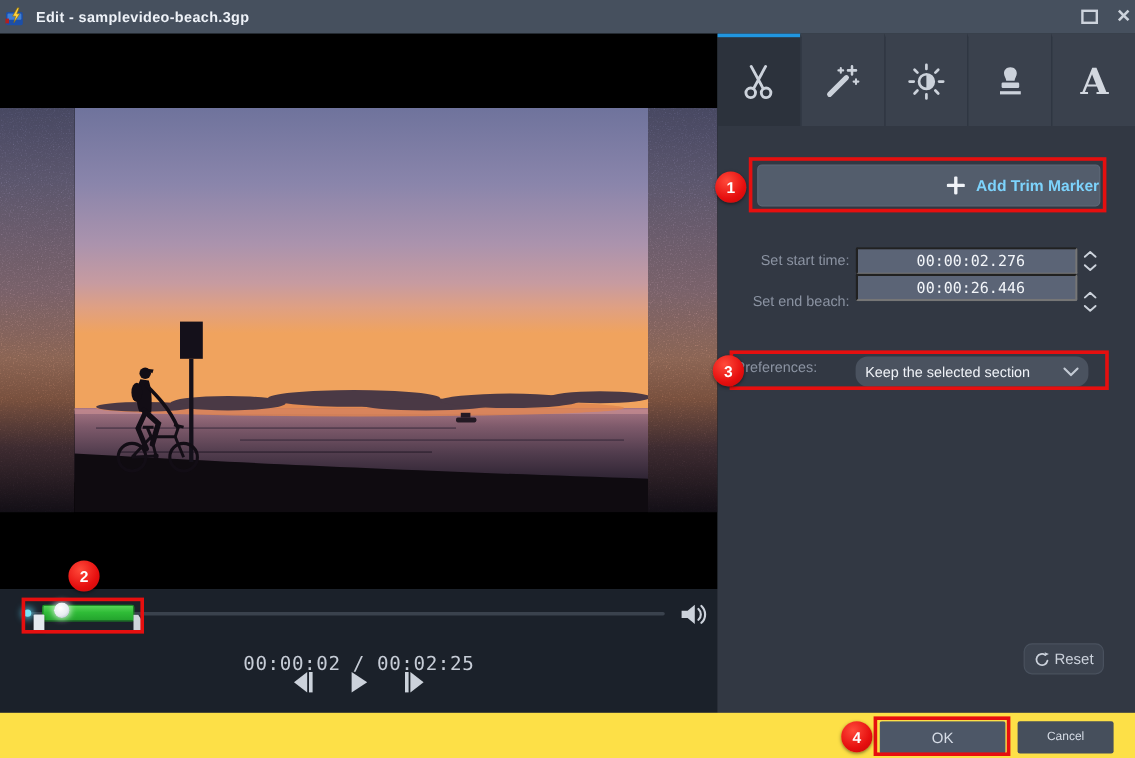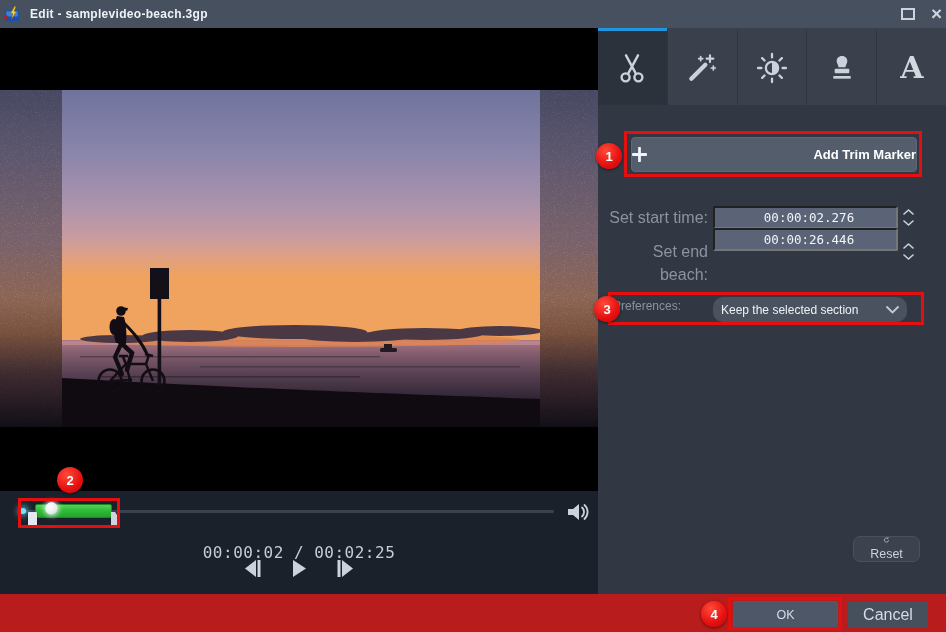--- a/index.html
+++ b/index.html
@@ -43,45 +43,45 @@
 
   
   .right-panel { position:absolute; left:598px; top:28px; width:348px; height:566px; background:#323843; }
   .tabs { display:flex; height:77px; }
   .tab { flex:1; display:flex; align-items:center; justify-content:center; background:#3a414d;
          border-top:3px solid transparent; cursor:pointer; }
   .tab + .tab { border-left:1px solid #2e3540; }
   .tab.active { background:#2c323c; border-top:3px solid #2196e0; border-left:none; }
 
   .add-btn { position:absolute; left:33px; top:109px; width:286px; height:35px; background:#535d6c;
-             border:1px solid #5e6877; border-radius:4px; color:#ffffff; font-size:13px; font-weight:bold;
-             display:flex; align-items:center; justify-content:space-between; gap:9px; cursor:pointer; }
+             border:1px solid #5e6877; border-radius:4px; color:#7dd3fc; font-size:13px; font-weight:bold;
+             display:flex; align-items:center; justify-content:flex-end; gap:9px; cursor:pointer; }
   .field-label { position:absolute; width:100px; height:23px; line-height:23px; text-align:right;
-             color:#8b93a2; font-size:16px; }
+             color:#8b93a2; font-size:12px; }
   .time-input { position:absolute; width:185px; height:23px; background:#5b6476; border:1px solid #6972844;
              color:#f2f5f9; font-size:12.5px; font-family:"DejaVu Sans Mono", monospace; padding-left:7px;
              border-radius:2px; outline:none;text-align:center; }
   .spinner { position:absolute; width:19px; height:23px; display:flex; flex-direction:column; }
   .spin-btn { flex:1; background:#59627400; display:flex; align-items:center; justify-content:center; cursor:pointer; }
   .pref-label { position:absolute; left:15px; top:271px; color:#8b93a2; font-size:12px; }
   .dropdown { position:absolute; left:115px; top:269px; width:194px; height:25px; background:#4a525f;
              border-radius:10px; color:#eff2f7; font-size:12px; display:flex; align-items:center;
              padding:0 8px; cursor:pointer; }
   .dropdown svg { margin-left:auto; }
   .reset-btn { position:absolute; left:255px; top:508px; width:67px; height:26px; background:#3c434f;
              border:1px solid #49515e; border-radius:7px; color:#ccd2dc; font-size:12.5px;
-             display:flex; align-items:center; justify-content:center; gap:4px; cursor:pointer;flex-direction:column; }
-
-  
-  .footer { position:absolute; left:0; top:594px; width:946px; height:38px; background:#b91c1c; }
+             display:flex; align-items:center; justify-content:center; gap:4px; cursor:pointer; }
+
+  
+  .footer { position:absolute; left:0; top:594px; width:946px; height:38px; background:#fde047; }
   .ok-btn { position:absolute; left:733px; top:7px; width:105px; height:27px; background:#4d5767;
             border:1px solid #59637333; border-radius:2px; color:#d6dce6; font-size:12.5px;
             display:flex; align-items:center; justify-content:center; cursor:pointer; }
   .cancel-btn { position:absolute; left:848px; top:7px; width:80px; height:27px; background:#464f5c;
-            border-radius:2px; color:#d6dce6; font-size:16px; display:flex; align-items:center;
+            border-radius:2px; color:#d6dce6; font-size:10px; display:flex; align-items:center;
             justify-content:center; cursor:pointer; }
 
   
   .ann-box { position:absolute; border:3px solid #e60f0f; z-index:40; pointer-events:none; }
   .ann-circle { position:absolute; width:26px; height:26px; border-radius:50%; z-index:41;
             background:radial-gradient(circle at 38% 30%, #ff4a3a 0%, #e60f0f 60%, #c20707 100%);
             color:#fff; font-size:13px; font-weight:bold; display:flex; align-items:center;
             justify-content:center; box-shadow:0 1px 3px rgba(0,0,0,.5); }
 
   .icon-stroke { stroke:#ccd2db; fill:none; stroke-linecap:round; stroke-linejoin:round; }

